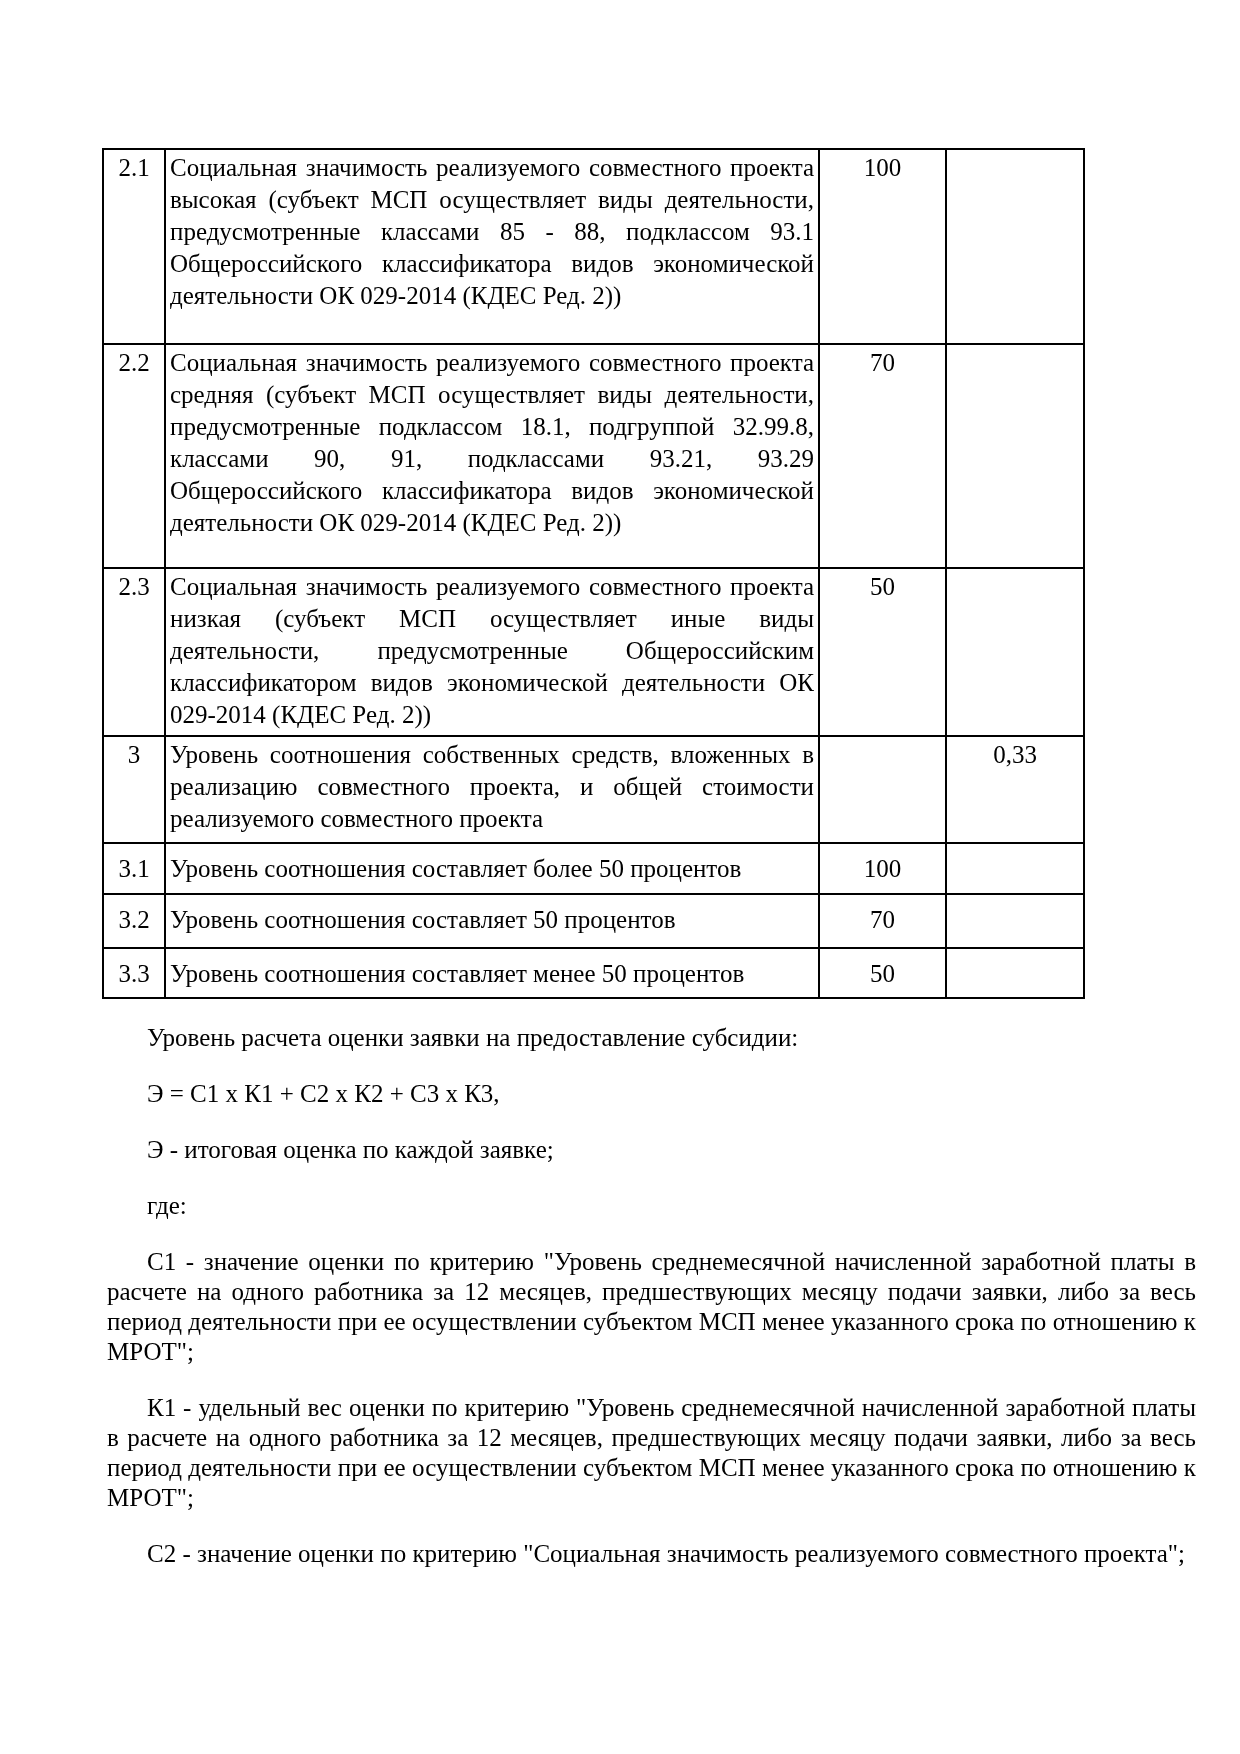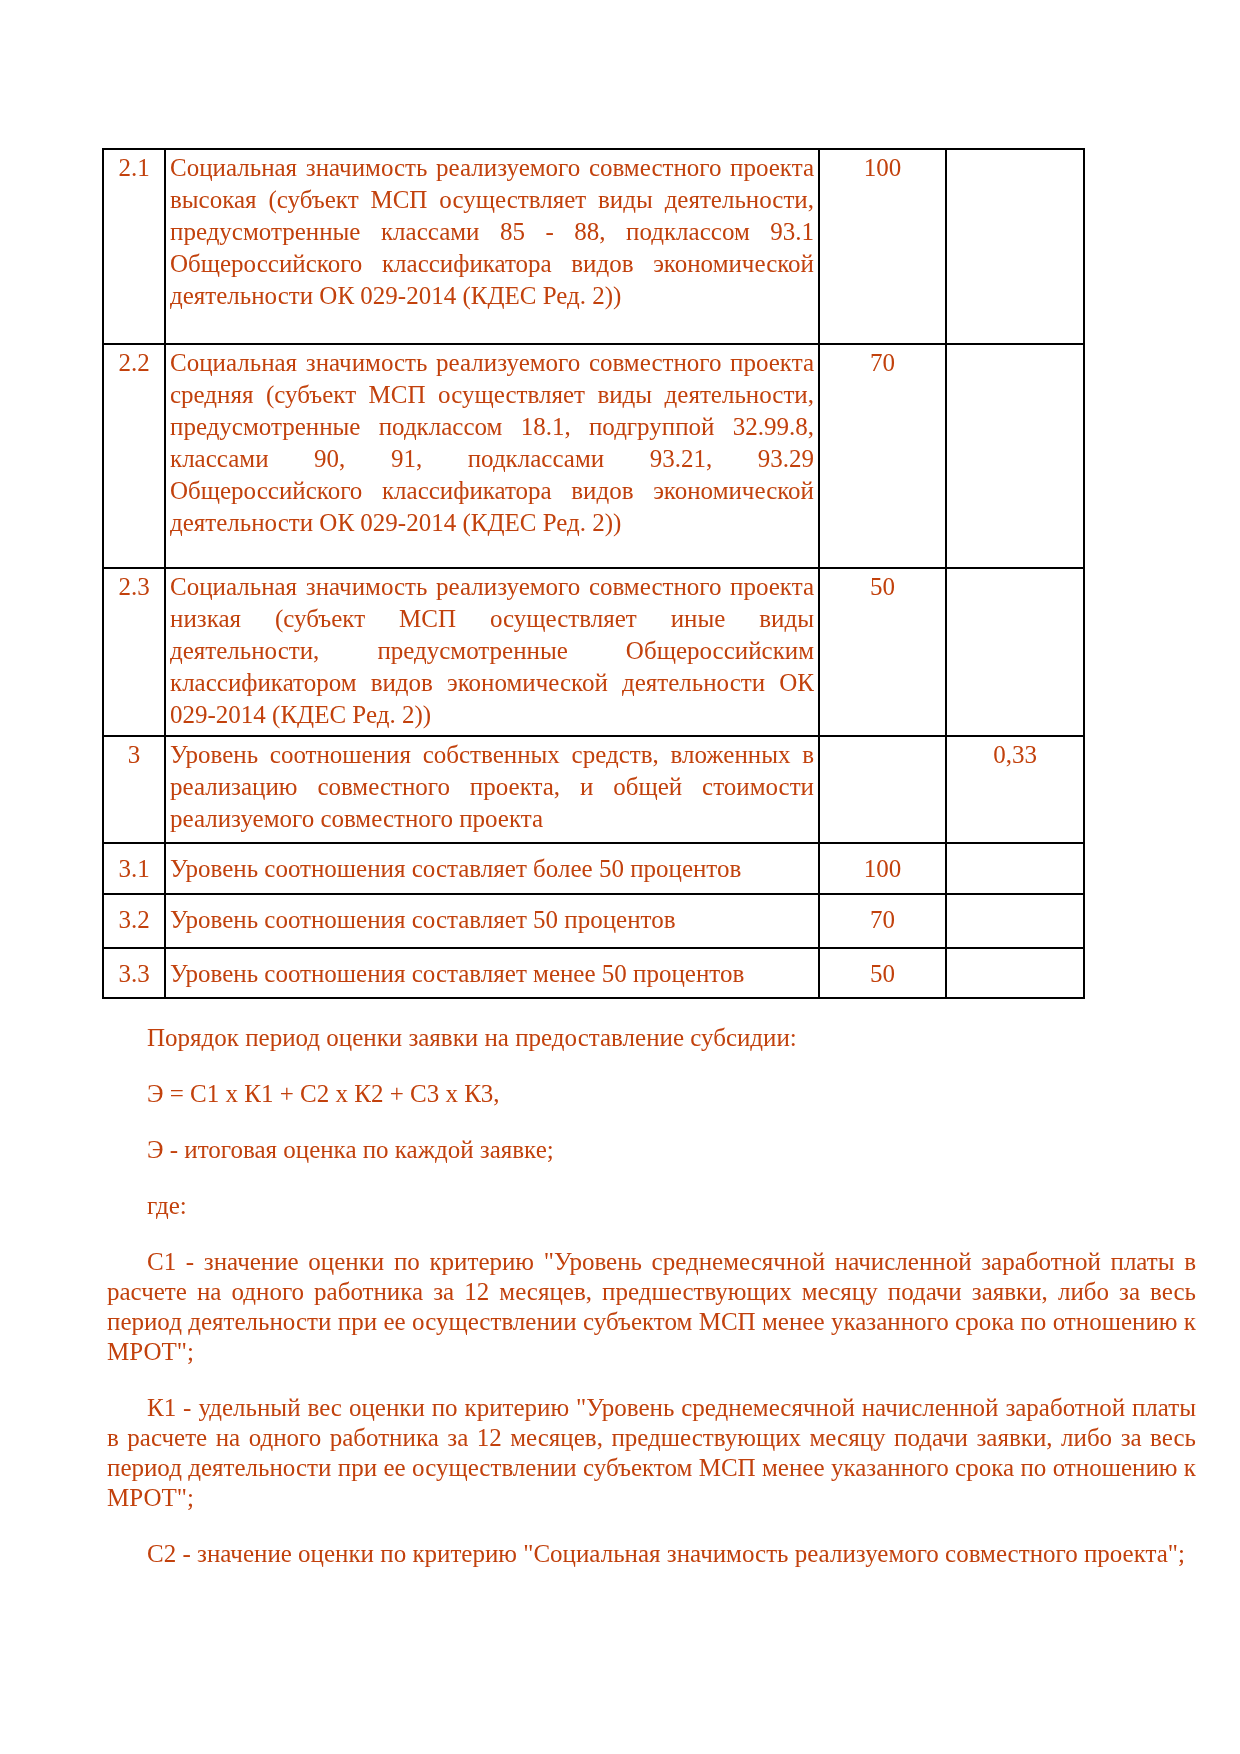--- a/index.html
+++ b/index.html
@@ -5,21 +5,21 @@
   html, body {
     margin: 0;
     padding: 0;
     background: #ffffff;
   }
   .page {
     position: relative;
     width: 1240px;
     height: 1754px;
     background: #ffffff;
-    color: #c2410c;
+    color: #000000;
     font-family: "Liberation Serif", serif;
     overflow: hidden;
   }
   table.criteria {
     position: absolute;
     left: 102px;
     top: 148px;
     width: 955px;
     border-collapse: collapse;
     table-layout: fixed;
@@ -106,21 +106,21 @@
       <tr class="row-h50 row-single">
         <td class="cell-num">3.3</td>
         <td class="cell-desc">Уровень соотношения составляет менее 50 процентов</td>
         <td class="cell-score">50</td>
         <td class="cell-weight"></td>
       </tr>
     </tbody>
   </table>
 
   <div class="text-block">
-    <p>Порядок период оценки заявки на предоставление субсидии:</p>
+    <p>Уровень расчета оценки заявки на предоставление субсидии:</p>
     <p>Э = С1 х К1 + С2 х К2 + С3 х К3,</p>
     <p>Э - итоговая оценка по каждой заявке;</p>
     <p>где:</p>
     <p>С1 - значение оценки по критерию "Уровень среднемесячной начисленной заработной платы в расчете на одного работника за 12 месяцев, предшествующих месяцу подачи заявки, либо за весь период деятельности при ее осуществлении субъектом МСП менее указанного срока по отношению к МРОТ";</p>
     <p>К1 - удельный вес оценки по критерию "Уровень среднемесячной начисленной заработной платы в расчете на одного работника за 12 месяцев, предшествующих месяцу подачи заявки, либо за весь период деятельности при ее осуществлении субъектом МСП менее указанного срока по отношению к МРОТ";</p>
     <p>С2 - значение оценки по критерию "Социальная значимость реализуемого совместного проекта";</p>
   </div>
 
 </div>
 

